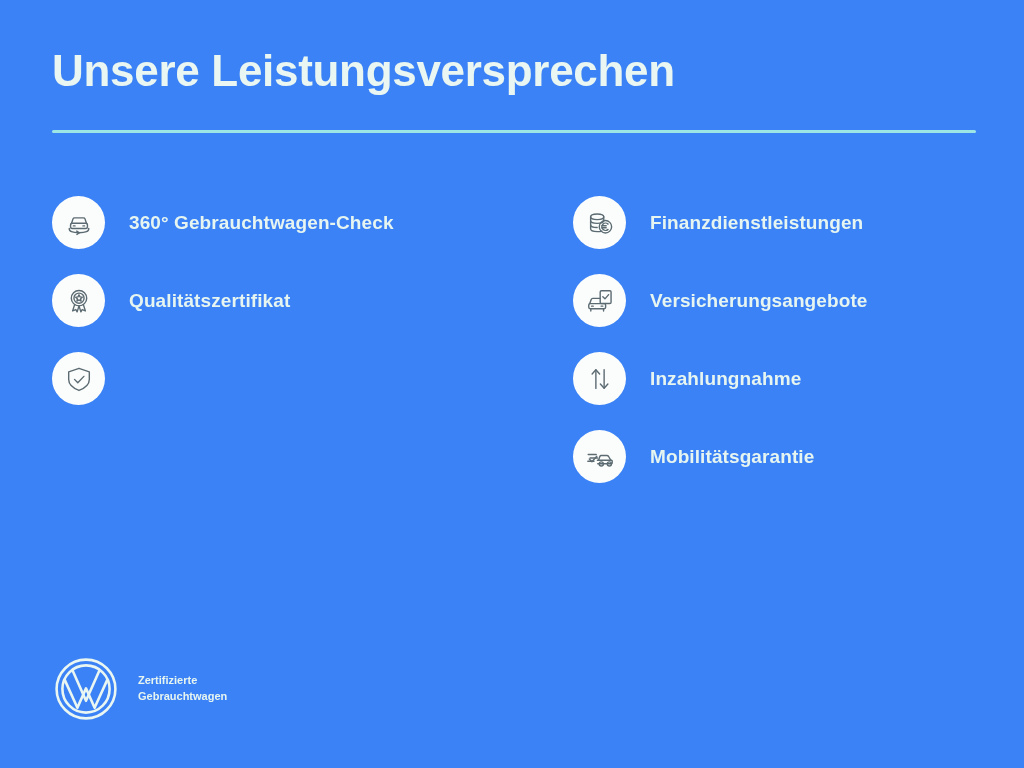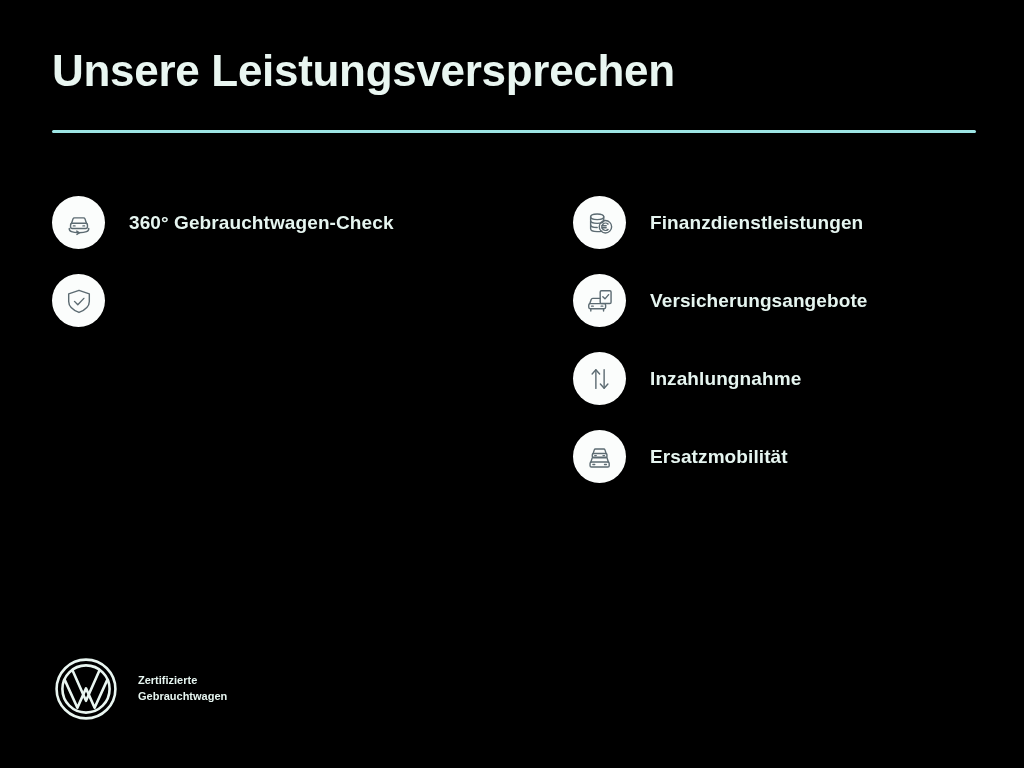--- a/index.html
+++ b/index.html
@@ -11,21 +11,21 @@
     width: 1024px;
     height: 768px;
     background: #0aa6ee;
     font-family: "Liberation Sans", sans-serif;
     overflow: hidden;
     position: relative;
   }
   .page {
     position: absolute;
     inset: 0;
-    background: #000000;
+    background: #3b82f6;
     padding-left: 19px;
   }
 
   
   .header {
     position: absolute;
     left: 52px;
     top: 48px;
     width: 924px;
   }
@@ -150,20 +150,32 @@
             <rect x="7" y="16.3" width="18" height="5.6" rx="1.6"></rect>
             <line x1="10" y1="19.1" x2="11.8" y2="19.1"></line>
             <line x1="20.2" y1="19.1" x2="22" y2="19.1"></line>
             <path d="M5.6 21.8 Q5.2 26.4 16 26.4 Q26.8 26.4 26.4 21.8"></path>
             <path d="M13.6 24.6 L16.4 26.4 L13.8 28.2"></path>
           </svg>
         </span>
         <span class="promise-label">360° Gebrauchtwagen-Check</span>
       </div>
 
+      <div class="promise-row">
+        <span class="icon-circle">
+          <svg viewBox="0 0 32 32">
+            <circle cx="16" cy="13" r="8.2"></circle>
+            <circle cx="16" cy="13" r="5.4"></circle>
+            <path d="M16 9.4 L17.1 11.6 L19.5 11.9 L17.8 13.6 L18.2 16 L16 14.9 L13.8 16 L14.2 13.6 L12.5 11.9 L14.9 11.6 Z"></path>
+            <path d="M11.4 19.6 L9.2 26.6 L12.6 25.1 L14 27.6 L16 21.2"></path>
+            <path d="M20.6 19.6 L22.8 26.6 L19.4 25.1 L18 27.6 L16 21.2"></path>
+          </svg>
+        </span>
+        <span class="promise-label">Qualitätszertifikat</span>
+      </div>
 
       <div class="promise-row">
         <span class="icon-circle">
           <svg viewBox="0 0 32 32">
             <path d="M16 4.6 L27 8.4 V16.4 Q27 23.6 16 28.2 Q5 23.6 5 16.4 V8.4 Z"></path>
             <path d="M11.2 16.4 L14.7 19.9 L21.2 13.2"></path>
           </svg>
         </span>
       </div>
 
@@ -210,36 +222,36 @@
           <svg viewBox="0 0 32 32">
             <line x1="11.6" y1="26" x2="11.6" y2="6.4"></line>
             <path d="M7.6 10.6 L11.6 6.2 L15.6 10.6"></path>
             <line x1="20.4" y1="6" x2="20.4" y2="25.6"></line>
             <path d="M16.4 21.4 L20.4 25.8 L24.4 21.4"></path>
           </svg>
         </span>
         <span class="promise-label">Inzahlungnahme</span>
       </div>
 
-
-      <div class="promise-row">
-        <span class="icon-circle">
-          <svg viewBox="0 0 32 32">
-            <path d="M8.6 12.4 L9.9 8.4 Q10.2 7.5 11.2 7.5 L20 7.5 Q21 7.5 21.3 8.4 L22.6 12.4"></path>
-            <rect x="7.8" y="12.2" width="15.6" height="4.6" rx="1.3"></rect>
-            <line x1="10.4" y1="14.5" x2="12" y2="14.5"></line>
-            <line x1="19.2" y1="14.5" x2="20.8" y2="14.5"></line>
-            <path d="M6.2 21.6 L7.6 17.2 Q7.9 16.3 9 16.3 L22.2 16.3 Q23.3 16.3 23.6 17.2 L25 21.6"></path>
-            <rect x="5.4" y="21.4" width="20.4" height="5.2" rx="1.4"></rect>
-            <line x1="8.4" y1="24" x2="10.4" y2="24"></line>
-            <line x1="20.8" y1="24" x2="22.8" y2="24"></line>
-          </svg>
-        </span>
-        <span class="promise-label">Ersatzmobilität</span>
-      </div>
+      <div class="promise-row">
+        <span class="icon-circle">
+          <svg viewBox="0 0 32 32">
+            <path d="M14.4 19.6 L15.8 15.4 Q16.2 14.4 17.3 14.4 L23.4 14.4 Q24.4 14.4 25 15.2 L27.6 19.6"></path>
+            <path d="M13.2 19.4 H28.2 Q29 19.4 29 20.3 V22.4 Q29 23.2 28.2 23.2 H13.6"></path>
+            <circle cx="17.4" cy="23.4" r="2.2"></circle>
+            <circle cx="26" cy="23.4" r="2.2"></circle>
+            <line x1="3.4" y1="13.4" x2="12" y2="13.4"></line>
+            <line x1="5.4" y1="17" x2="13.4" y2="17"></line>
+            <line x1="3" y1="20.6" x2="9.6" y2="20.6"></line>
+            <path d="M4.6 18.2 L7.4 21 L12.6 15.2"></path>
+          </svg>
+        </span>
+        <span class="promise-label">Mobilitätsgarantie</span>
+      </div>
+
 
     </div>
   </div>
 
   <div class="footer">
     <span class="vw-logo">
       <svg viewBox="0 0 68 68">
         <g fill="none" stroke="#e9f6f1" stroke-width="2.6" stroke-linecap="round" stroke-linejoin="round">
           <circle cx="34" cy="34" r="29.4"></circle>
           <circle cx="34" cy="34" r="23.6"></circle>

